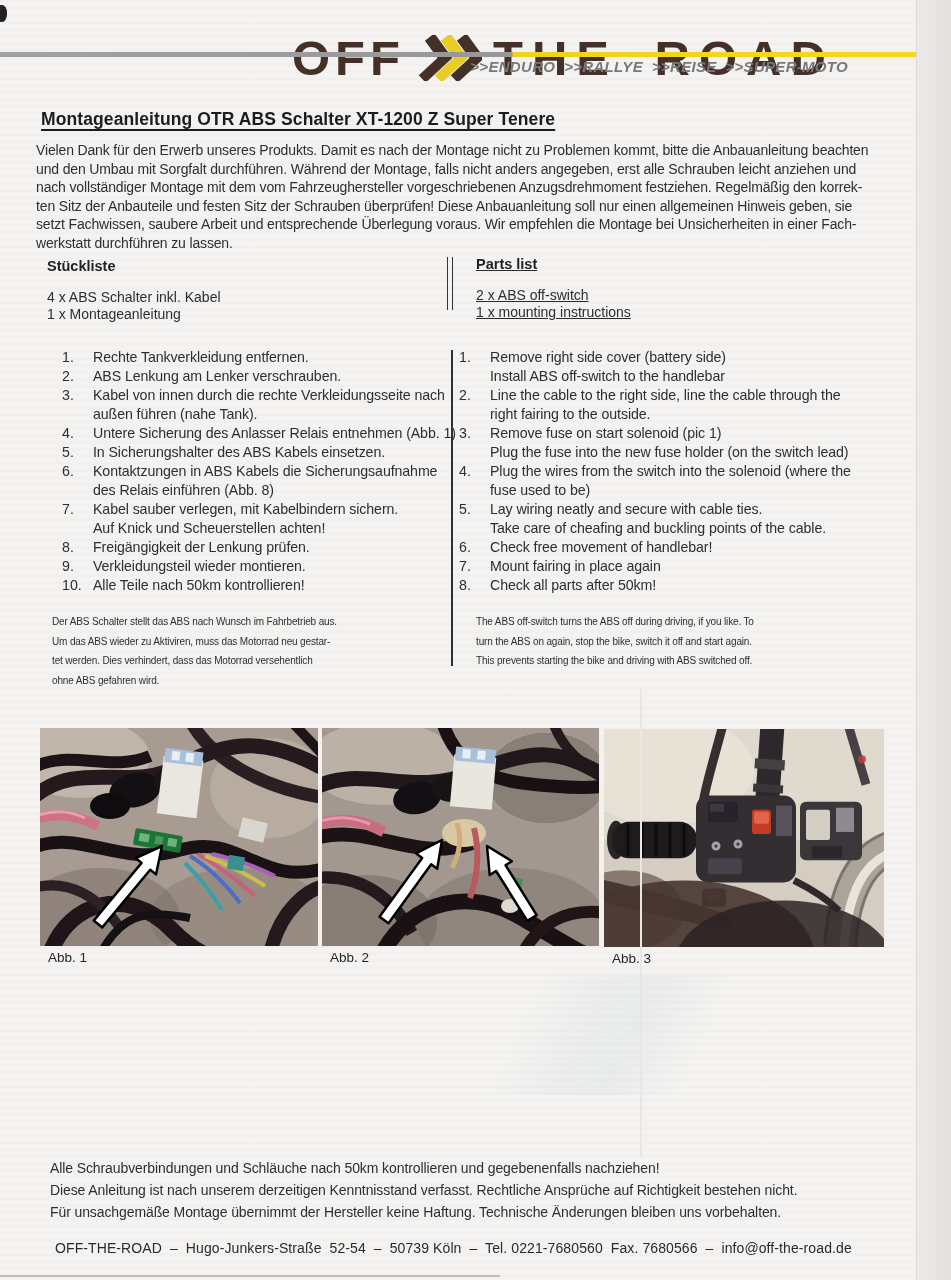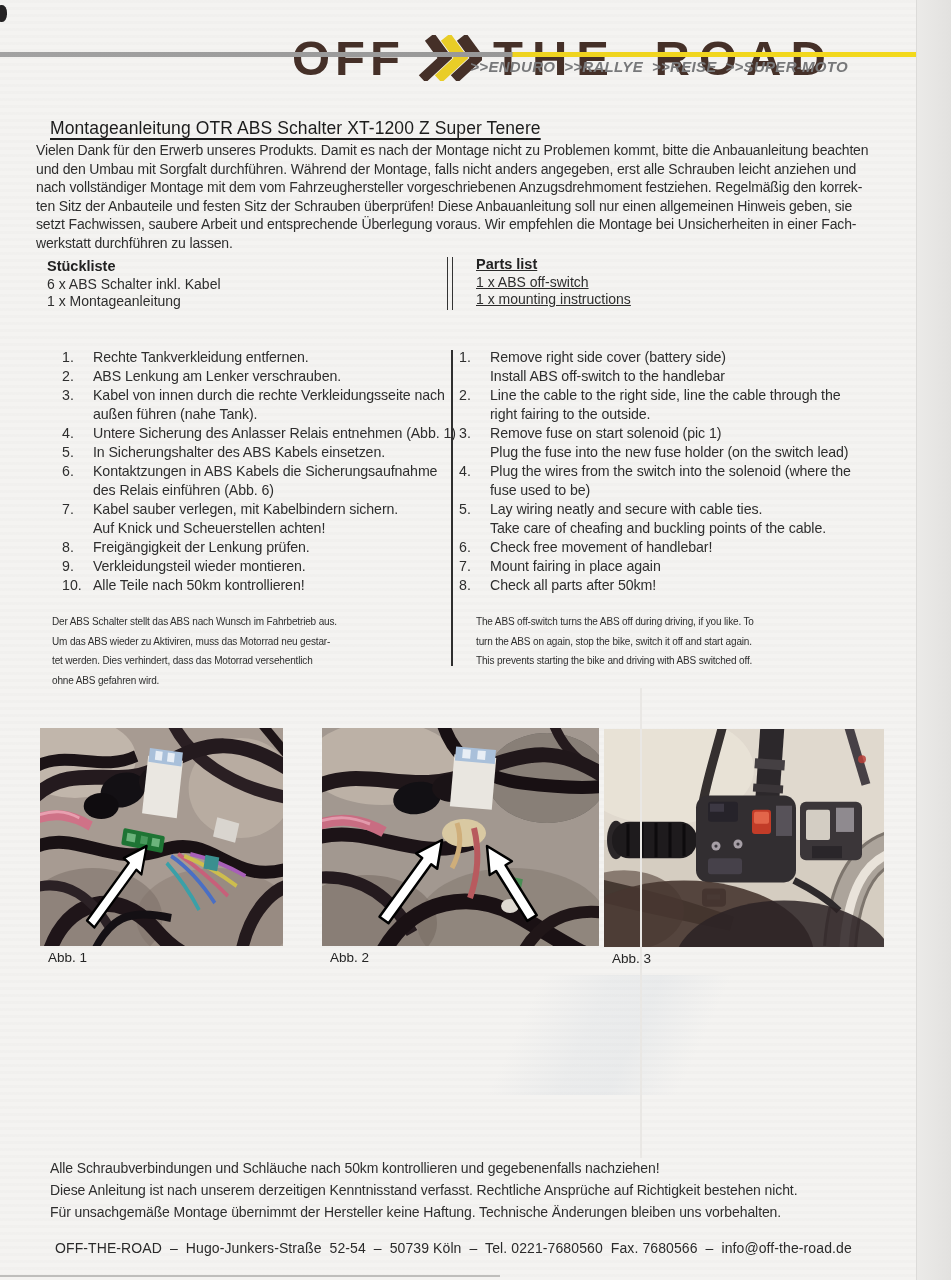--- a/index.html
+++ b/index.html
@@ -22,33 +22,33 @@
     position:absolute; left:0; top:52px; width:916px; height:5px;
     background:linear-gradient(to right,#a2a2a2 0,#979797 55.9%,#eed31f 56%,#f3d91c 100%);
   }
   .tagline{
     position:absolute; top:58px; right:103px;
     font-size:15px; font-style:italic; font-weight:600; color:#77787a;
     letter-spacing:0.3px; white-space:pre;
   }
   
   .doc-title{
-    position:absolute; left:36px; top:104px; margin:14px;
-    font-size:17.5px; font-weight:400; color:#1c1c1c;
+    position:absolute; left:36px; top:104px; margin:5px;
+    font-size:17.5px; font-weight:700; color:#1c1c1c;
     text-decoration:underline; text-underline-offset:4px; text-decoration-thickness:1.5px;
     letter-spacing:0.1px; white-space:pre;
   }
   .intro{
     position:absolute; left:36px; top:141px; margin:0;
     font-size:14px; line-height:18.6px; white-space:pre; letter-spacing:-0.15px; color:#2e2e2e;
   }
   
   .parts-de{position:absolute; left:47px; top:258px;}
   .parts-en{position:absolute; left:476px; top:256px;text-decoration:underline;}
-  .parts-heading{font-size:14.5px; font-weight:700; margin-bottom:2px; color:#222;}
+  .parts-heading{font-size:14.5px; font-weight:700; margin-bottom:15px; color:#222;}
   .parts-item{font-size:14px; line-height:16.5px; color:#2e2e2e;}
   .parts-divider{
     position:absolute; left:447px; top:257px; height:53px; width:4px;
     border-left:1.5px solid #333; border-right:1.5px solid #333;
   }
   
   .steps{position:absolute; top:348px;}
   .steps-de{left:62px; width:392px;}
   .steps-en{left:459px; width:440px;}
   .step{display:flex; font-size:14.2px; line-height:19px; color:#2e2e2e;}
@@ -58,21 +58,21 @@
     position:absolute; left:451px; top:350px; width:2px; height:316px; background:#2f2f2f;
   }
   
   .note{position:absolute; margin:16px; font-size:10px; line-height:19.5px;
         white-space:pre; letter-spacing:-0.15px; color:#2e2e2e;}
   .note-de{left:36px; top:596px;}
   .note-en{left:460px; top:596px;}
   
   .figure{position:absolute; top:728px; height:218px;}
   .figure svg{width:100%; height:100%; display:block;}
-  .fig-1{left:40px;  width:243px;}
+  .fig-1{left:40px;  width:278px;}
   .fig-2{left:322px; width:277px;}
   .fig-3{left:604px; width:280px; top:729px;text-align:right;}
   .fig-caption{position:absolute; left:8px; top:222px; font-size:13.5px; color:#252525; white-space:nowrap;}
   
   .footer-notes{position:absolute; left:50px; top:1157px; margin:0;
     font-size:14px; line-height:22px; white-space:pre; letter-spacing:-0.1px; color:#2e2e2e;}
   .address{position:absolute; left:55px; top:1240px; margin:0;
     font-size:14px; letter-spacing:0.1px; white-space:pre; color:#2a2a2a;}
   
   .corner-mark{position:absolute; left:-4px; top:5px; width:11px; height:17px;
@@ -110,30 +110,30 @@
 und den Umbau mit Sorgfalt durchführen. Während der Montage, falls nicht anders angegeben, erst alle Schrauben leicht anziehen und
 nach vollständiger Montage mit dem vom Fahrzeughersteller vorgeschriebenen Anzugsdrehmoment festziehen. Regelmäßig den korrek-
 ten Sitz der Anbauteile und festen Sitz der Schrauben überprüfen! Diese Anbauanleitung soll nur einen allgemeinen Hinweis geben, sie
 setzt Fachwissen, saubere Arbeit und entsprechende Überlegung voraus. Wir empfehlen die Montage bei Unsicherheiten in einer Fach-
 werkstatt durchführen zu lassen.</p>
 
   <div class="parts-de">
     <div class="parts-heading">Stückliste</div>
     <div>
 
-    <div class="parts-item">6 x ABS Schalter inkl. Kabel</div>
+    <div class="parts-item">4 x ABS Schalter inkl. Kabel</div>
         <div class="parts-item">1 x Montageanleitung</div>
       </div>
   </div>
   <div class="parts-divider"></div>
   <div class="parts-en">
     <div class="parts-heading">Parts list</div>
     <div>
 
-    <div class="parts-item">1 x ABS off-switch</div>
+    <div class="parts-item">2 x ABS off-switch</div>
         <div class="parts-item">1 x mounting instructions</div>
       </div>
   </div>
 
   <div class="steps steps-de">
 
       <div class="step">
         <span class="step-num">1.</span>
         <span class="step-text">Rechte Tankverkleidung entfernen.</span>
       </div>
@@ -155,21 +155,21 @@
       </div>
 
       <div class="step">
         <span class="step-num">5.</span>
         <span class="step-text">In Sicherungshalter des ABS Kabels einsetzen.</span>
       </div>
 
       <div class="step">
         <span class="step-num">6.</span>
         <span class="step-text">Kontaktzungen in ABS Kabels die Sicherungsaufnahme
-des Relais einführen (Abb. 6)</span>
+des Relais einführen (Abb. 8)</span>
       </div>
 
       <div class="step">
         <span class="step-num">7.</span>
         <span class="step-text">Kabel sauber verlegen, mit Kabelbindern sichern.
 Auf Knick und Scheuerstellen achten!</span>
       </div>
 
       <div class="step">
         <span class="step-num">8.</span>

